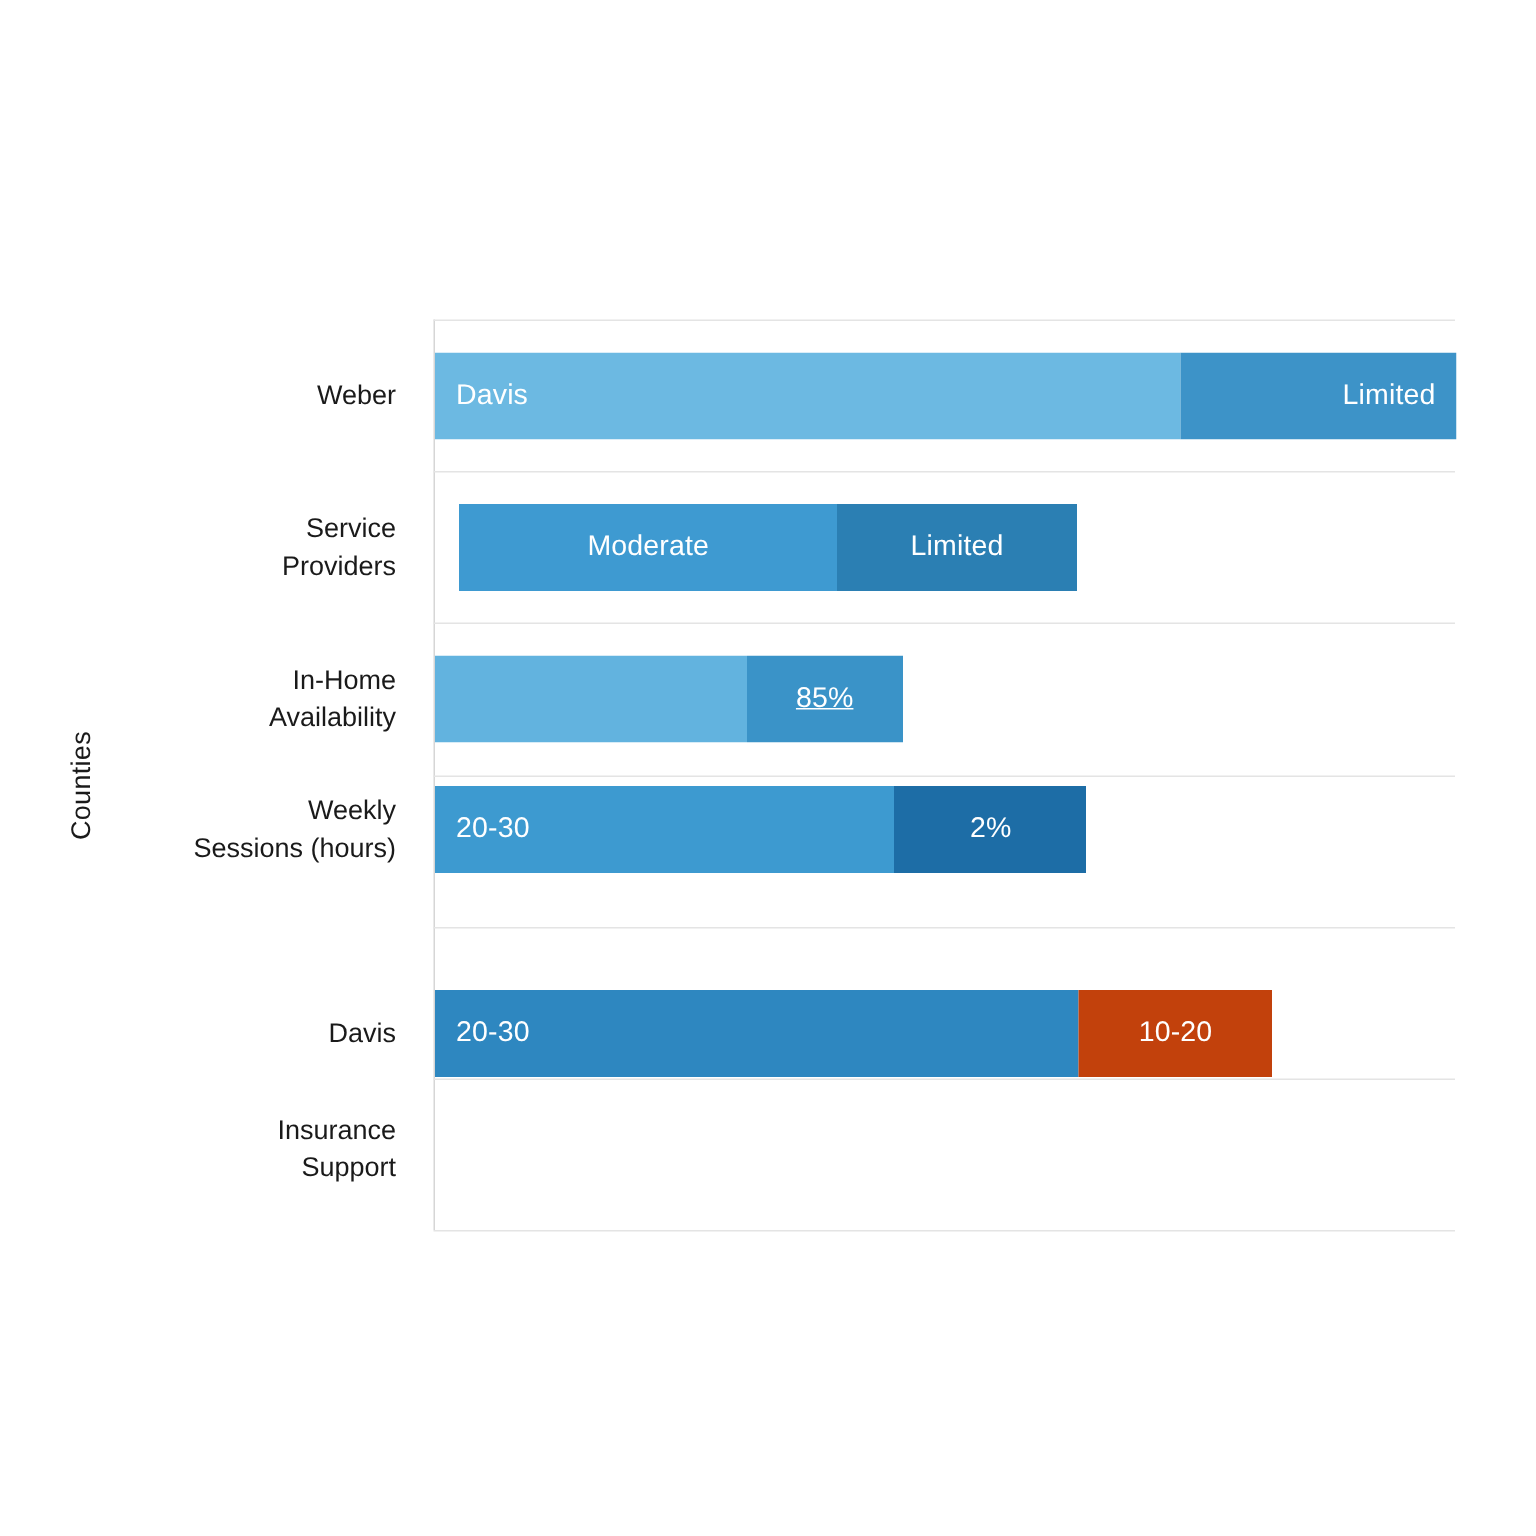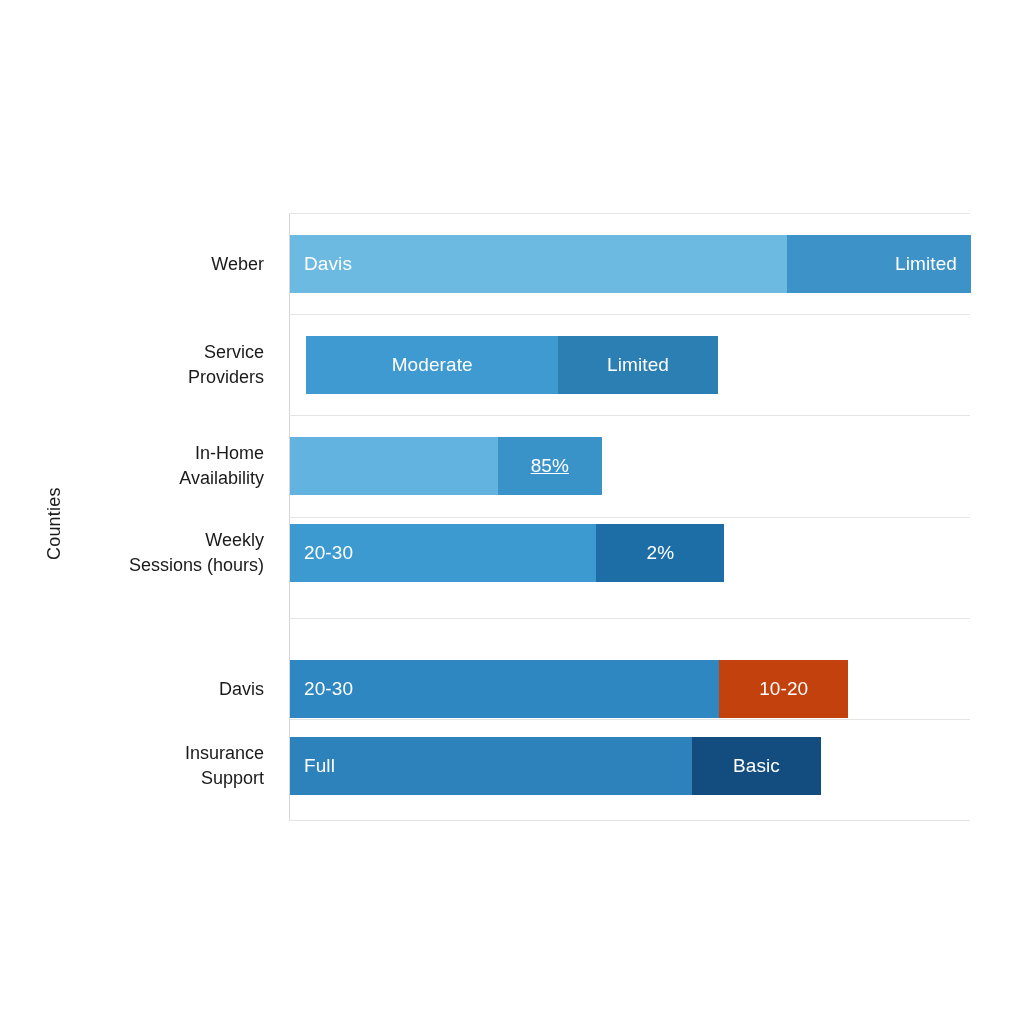--- a/index.html
+++ b/index.html
@@ -193,25 +193,17 @@
               <span class="seg-label" style="color: rgb(255, 255, 255);">20-30</span>
             </div>
             <div class="seg align-center" style="width: 129.39px; background: #c2410c;">
               <span class="seg-label" style="color: rgb(255, 255, 255);">10-20</span>
             </div>
           </div>
         </div>
         <div class="cat-row" style="top: 502px;">
           <div class="row-label" style="left: -345px; right: auto; width: 320px; top: 50.5833px; transform: translateY(-50%); color: rgb(26, 26, 26);">Insurance
 Support</div>
-          <div class="bar" style="left: 1px; top: 21.5833px; width: 531.18px;">
-            <div class="seg align-left" style="width: 401.79px; background: rgb(45, 130, 188);">
-              <span class="seg-label" style="color: rgb(255, 255, 255);">Full</span>
-            </div>
-            <div class="seg align-center" style="width: 129.39px; background: rgb(19, 77, 128);">
-              <span class="seg-label" style="color: rgb(255, 255, 255);">Basic</span>
-            </div>
-          </div>
         </div>
       </div>
   </div>
 
 </div>
 
 </body></html>

